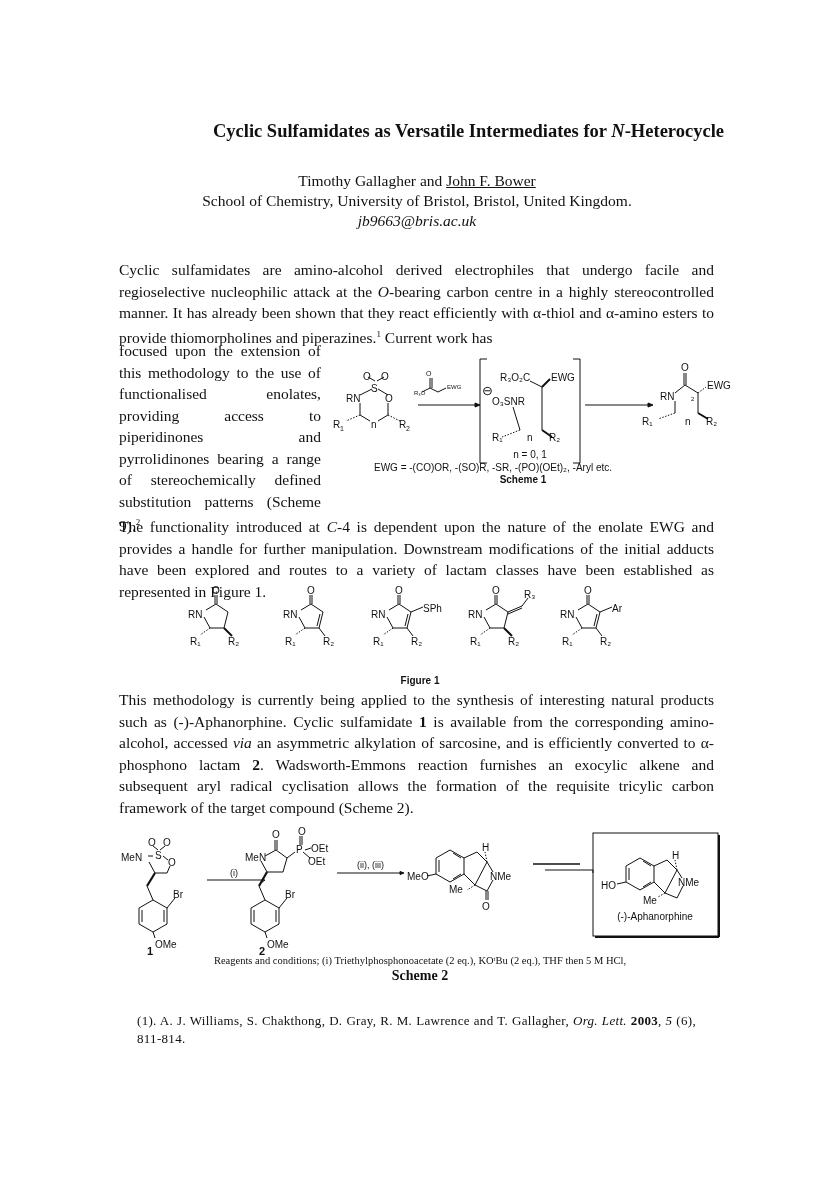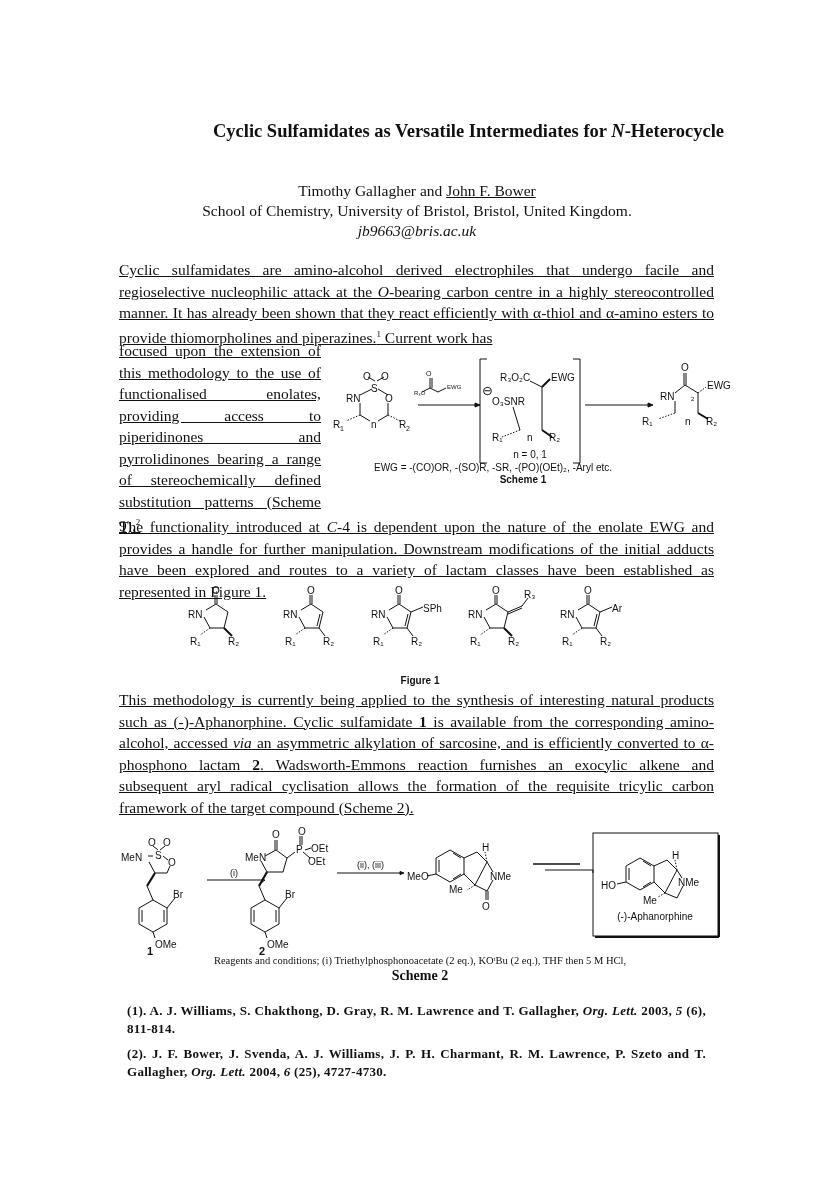--- a/index.html
+++ b/index.html
@@ -1,28 +1,28 @@
 <!DOCTYPE html>
 <html><head>
 <meta charset="utf-8">
 <style>
   html, body { margin: 0; padding: 0; background: #ffffff; }
   body { width: 834px; height: 1181px; position: relative; overflow: hidden; color: #111; }
   .serif { font-family: "Liberation Serif", "DejaVu Serif", serif; }
   .sans { font-family: Liberation Serif, serif; }
   .title { position: absolute; left: 110px; width: 614px; top: 120px; text-align: right; font-weight: bold; font-size: 18.5px; line-height: 23px; }
-  .authors { position: absolute; left: 110px; width: 614px; top: 181px; text-align: center; font-size: 15.5px; line-height: 20px; }
+  .authors { position: absolute; left: 110px; width: 614px; top: 171px; text-align: center; font-size: 15.5px; line-height: 20px; }
   .authors u { text-decoration: underline; }
-  .para { position: absolute; left: 119px; width: 595px; font-size: 15.5px; line-height: 21.5px; text-align: justify; text-decoration: underline; }
+  .para { position: absolute; left: 119px; width: 595px; font-size: 15.5px; line-height: 21.5px; text-align: justify; }
   .p1 { top: 259px; }
   .p1b { top: 340px; width: 202px; }
   .p2 { top: 516px; }
   .p3 { top: 689px; }
   .refs { position: absolute; left: 119px; width: 595px; top: 994px; font-size: 13px; line-height: 17.5px; text-align: justify; letter-spacing: 0.3px; }
-  .refs p { margin: 8px; font-weight: bold; }
+  .refs p { margin: 18px; }
   .fig { position: absolute; }
   .fig svg { overflow: visible; }
   .fig text { font-family: "Liberation Sans", "DejaVu Sans", sans-serif; fill: #111; }
   .cap { font-weight: bold; }
   .conditions { position: absolute; left: 150px; width: 540px; top: 953px; text-align: center; font-size: 10.5px; line-height: 15px; }
   .conditions .cap { font-size: 14px; }
 </style>
 </head>
 <body>
 
@@ -339,14 +339,13 @@
   </svg>
 </div>
 
 <div class="conditions sans">
   <div>Reagents and conditions; (i) Triethylphosphonoacetate (2 eq.), KOᵗBu (2 eq.), THF then 5 M HCl,</div>
   <div class="cap">Scheme 2</div>
 </div>
 
 <div class="refs serif">
   <p><span>(1). A. J. Williams, S. Chakthong, D. Gray, R. M. Lawrence and T. Gallagher, </span><i>Org. Lett.</i> <b>2003</b>, <i>5</i><span> (6), 811-814.</span></p>
-  <p><span>(2). J. F. Bower, J. Svenda, A. J. Williams, J. P. H. Charmant, R. M. Lawrence, P. Szeto and T. Gallagher, </span><i>Org. Lett.</i> <b>2004</b>, <i>6</i><span> (25), 4727-4730.</span></p>
 </div>
 
 </body></html>

